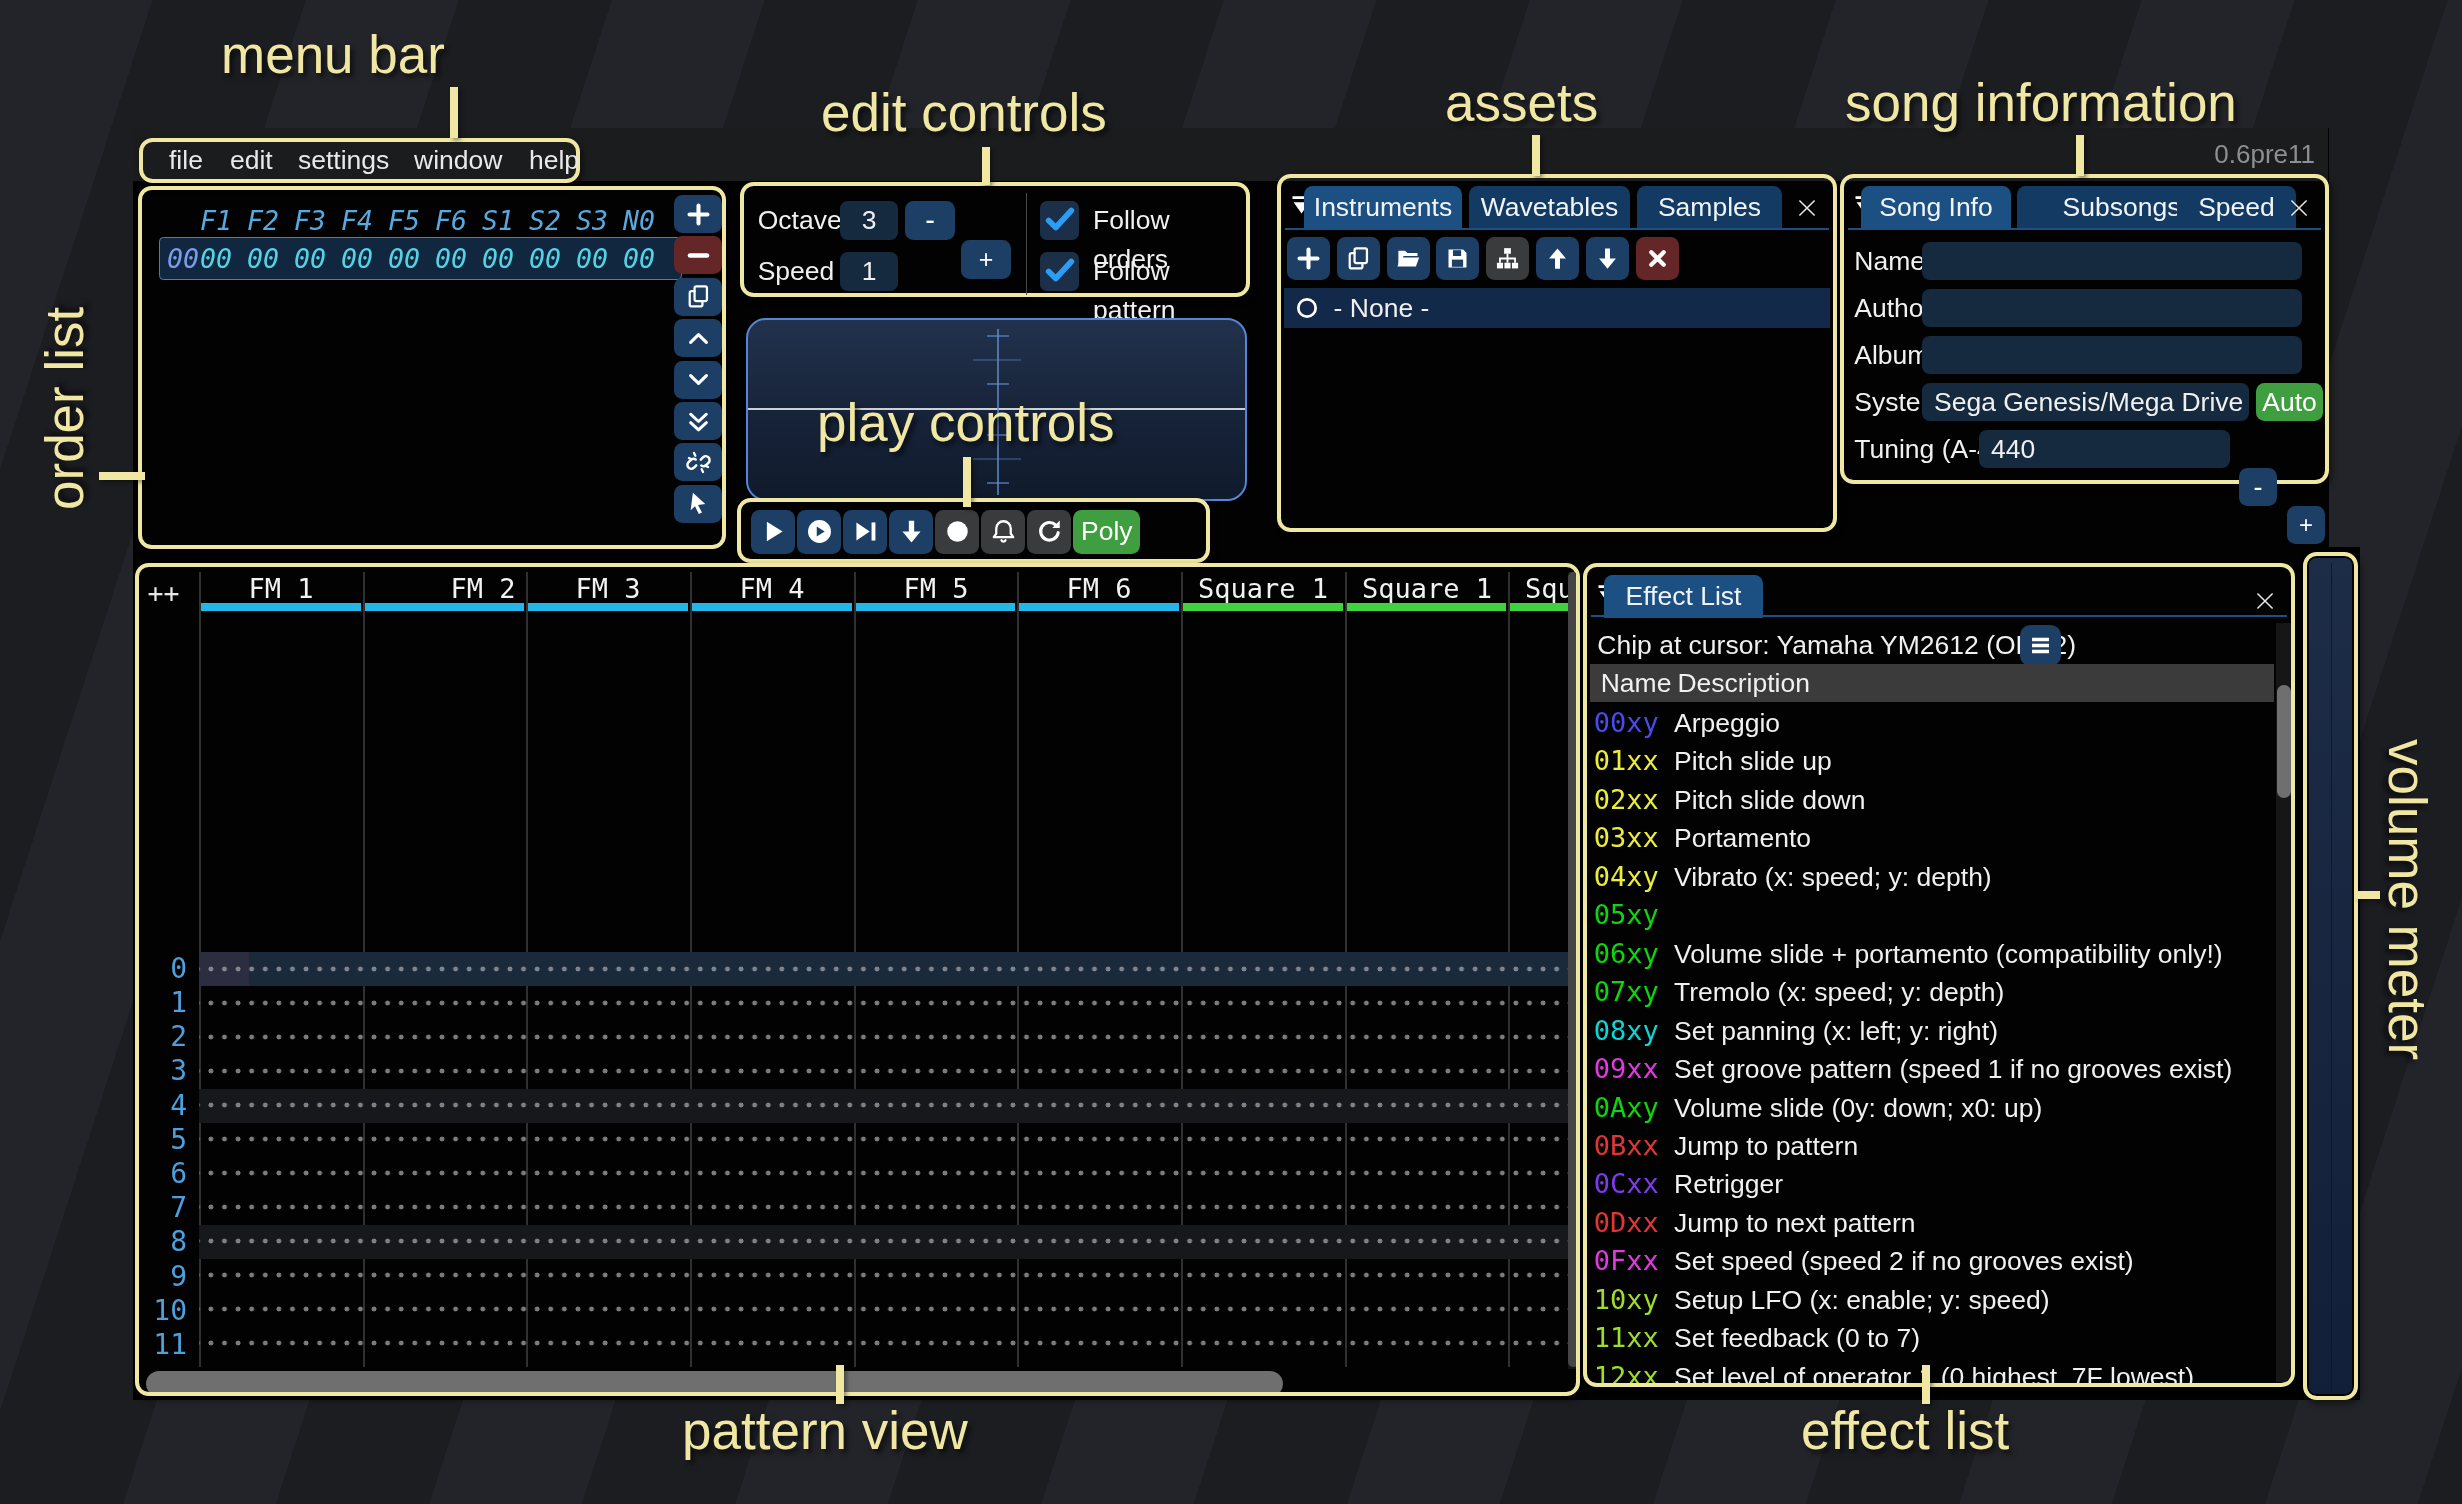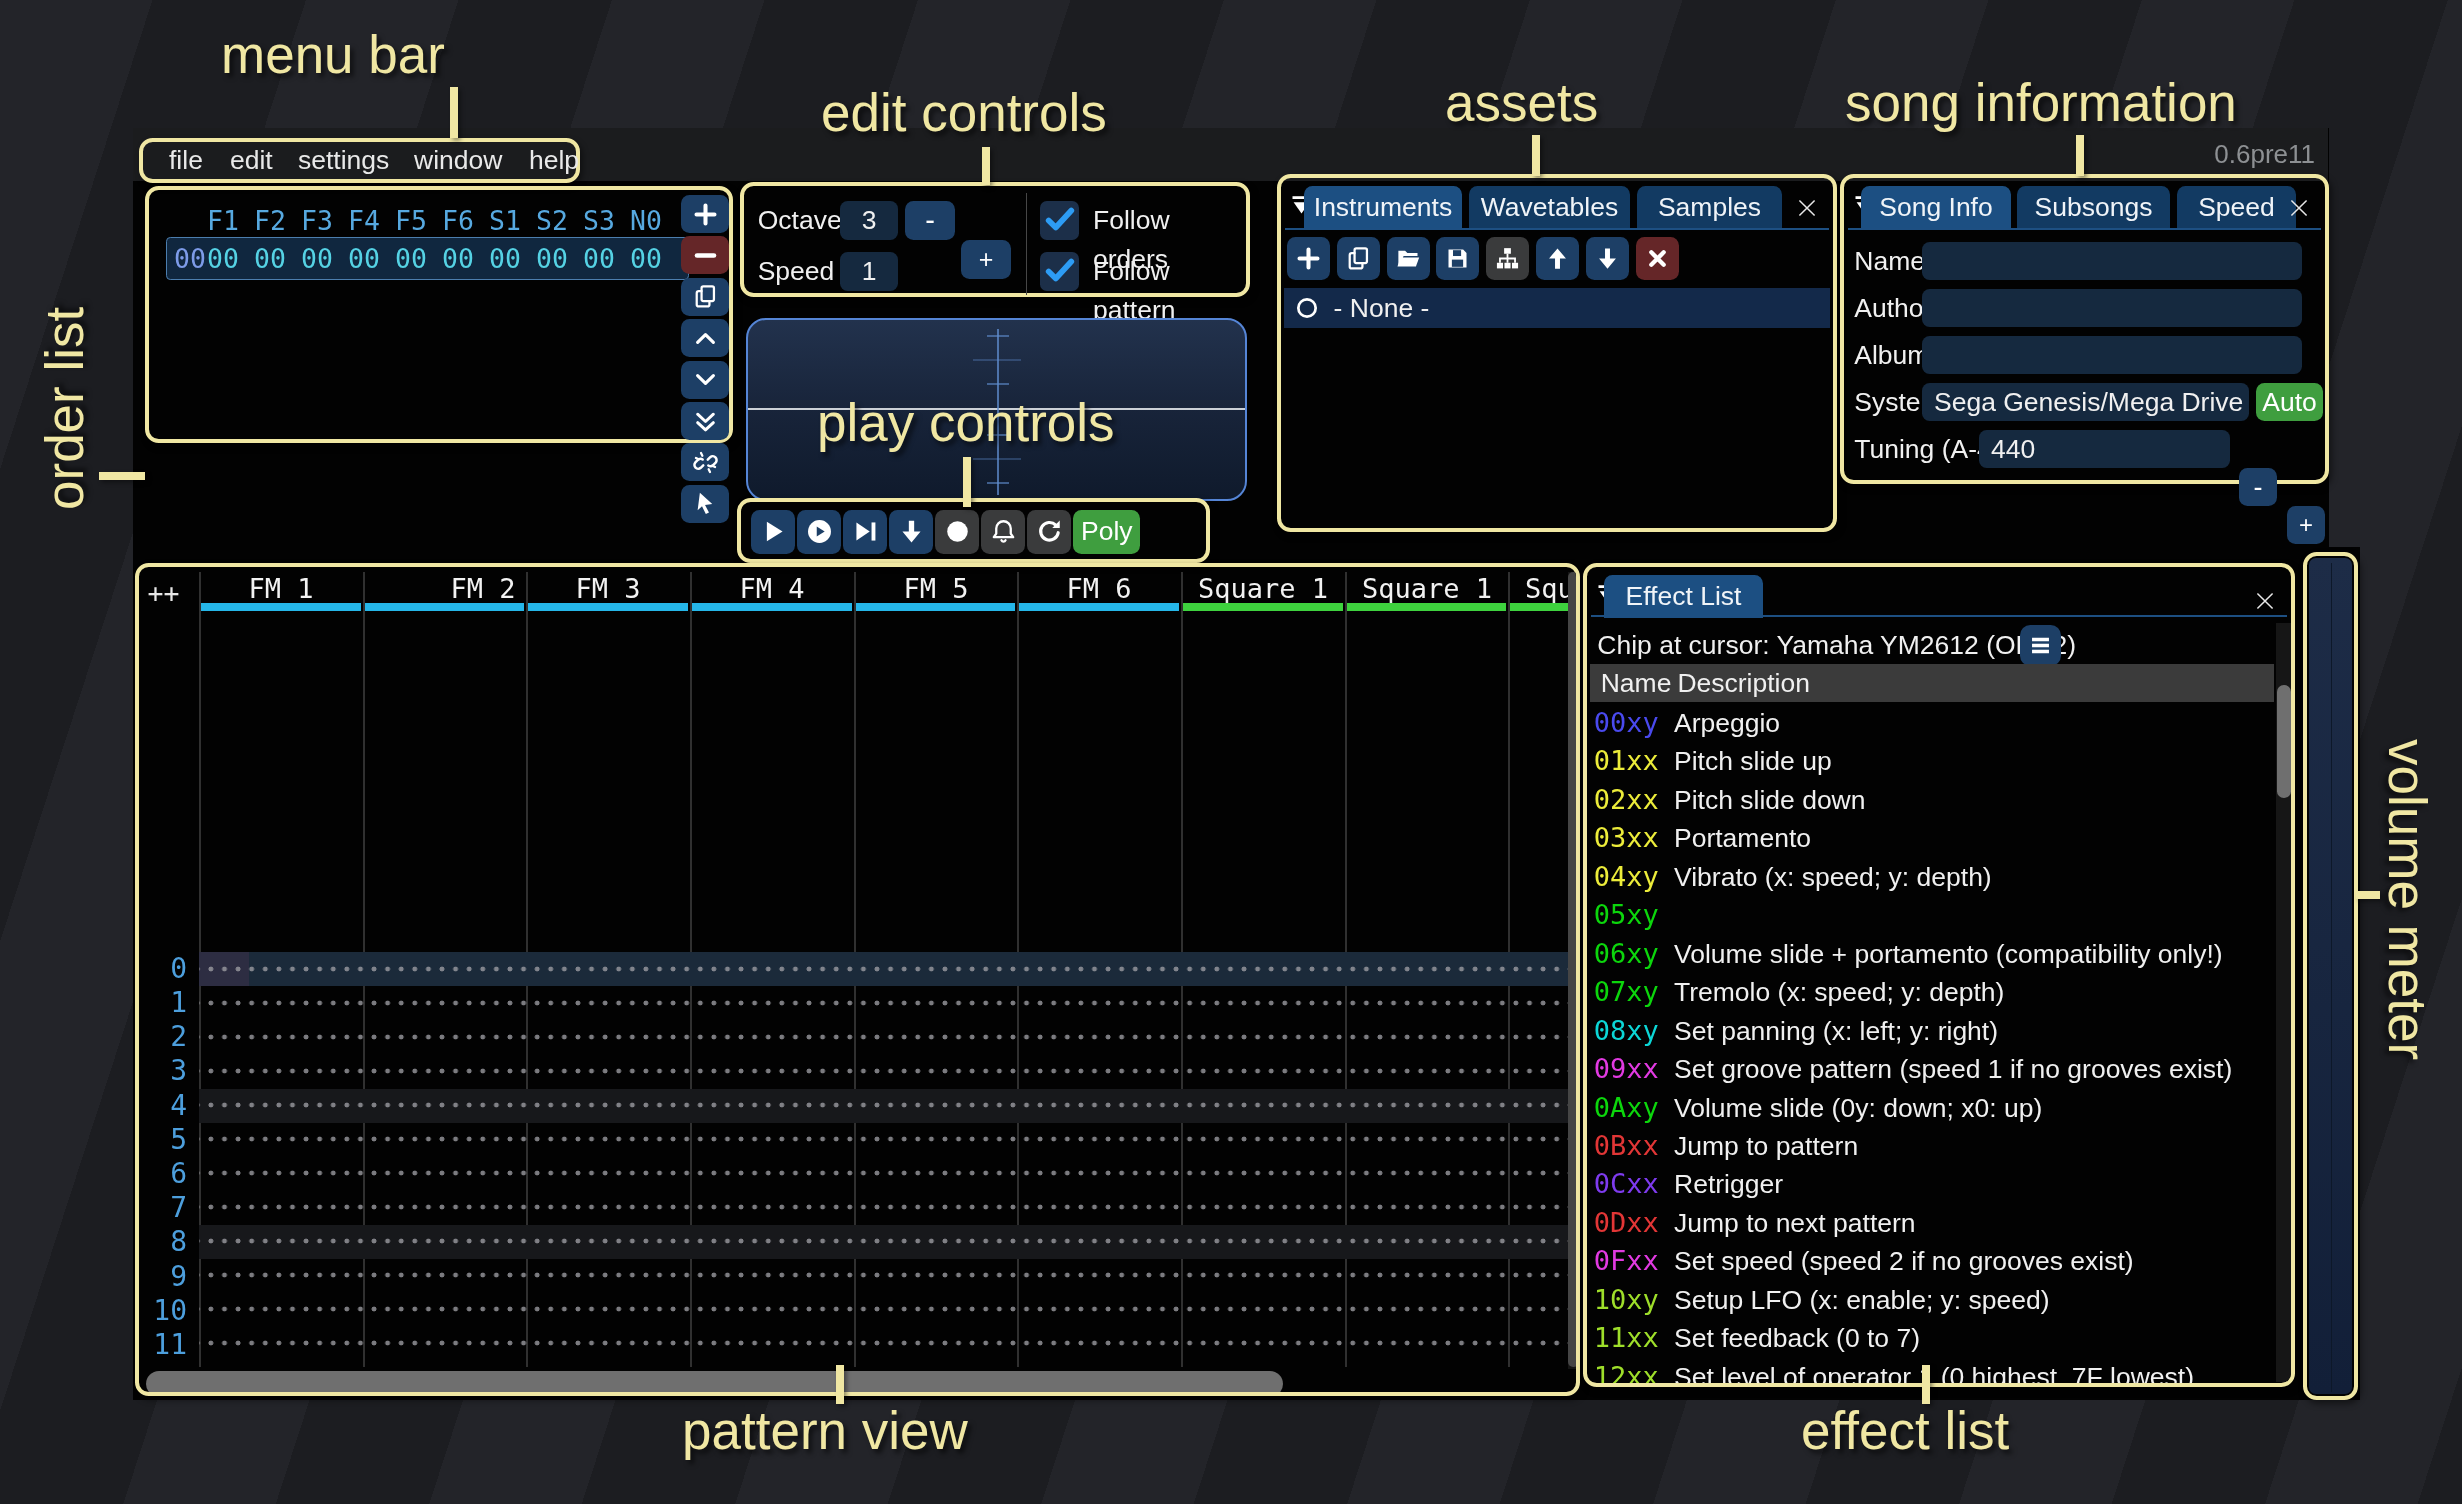--- a/index.html
+++ b/index.html
@@ -31,21 +31,21 @@
   .mono{font-family:"DejaVu Sans Mono",monospace;}
   .uitext{color:#f0f0f0;font-size:26.5px;}
   .inputbox{background:#15293f;border-radius:7.7px;box-sizing:border-box;color:#f0f0f0;
     font-size:26.5px;display:flex;align-items:center;}
   .tab{position:absolute;top:7.7px;height:43px;border-radius:8.5px 8.5px 0 0;display:flex;
     align-items:center;justify-content:center;color:#f0f4f8;font-size:26.5px;background:#123a62;}
   .tab.active{background:#1c4f82;}
   .checkbox{position:absolute;width:39px;height:39px;background:#1c2f49;border-radius:6.8px;
     display:flex;align-items:center;justify-content:center;}
   
-  #order-panel{left:145px;top:186px;width:588px;height:257px;}
+  #order-panel{left:138px;top:186px;width:588px;height:363px;font-style:italic;}
   #edit-panel{left:740px;top:182px;width:510px;height:115px;}
   #scope-box{position:absolute;left:746px;top:318px;width:501px;height:183px;
     border:2.6px solid #5585d6;border-radius:20px;box-sizing:border-box;
     background:linear-gradient(180deg,#22324d 0%,#18243a 49%,#0f1a2c 100%);}
   #play-box{left:737px;top:498px;width:473px;height:65px;}
   #assets-panel{left:1277px;top:174px;width:560px;height:358px;}
   #song-panel{left:1840px;top:174px;width:489px;height:310px;}
   #pattern-panel{left:135px;top:563px;width:1445px;height:833px;overflow:hidden;}
   #effect-panel{left:1583px;top:563px;width:712px;height:824px;overflow:hidden;}
   #meter-box{left:2303px;top:552px;width:55px;height:848px;}
@@ -392,21 +392,21 @@
 
   <div class="ann-box" id="song-panel">
     <div class="collapse-btn">
       <svg width="27" height="27" viewBox="0 0 24 24" fill="none" stroke="#fff">
           <path d="M4 5h16" stroke-width="2.5"></path>
           <path d="M5 9h14l-7 10z" fill="#fff" stroke="none"></path>
         </svg>
     </div>
     <div id="song-tabs">
         <div class="tab active" style="left: 17px; width: 150px;">Song Info</div>
-        <div class="tab" style="left: 173px; width: 153px;">Subsongs</div>
+        <div class="tab" style="left: 173px; width: 153px; padding-left: 28px;">Subsongs</div>
         <div class="tab" style="left: 333px; width: 119px;">Speed</div>
       </div>
     <div class="panel-close">
       <svg width="26" height="26" viewBox="0 0 24 24" fill="none" stroke="#e8e8e8">
           <path d="M5 5l14 14M19 5L5 19" stroke-width="1.4"></path>
         </svg>
     </div>
     <div class="tab-underline"></div>
     <div id="song-fields">
         <div class="abs uitext" style="left: 10.3px; top: 64px; height: 38px; line-height: 38px;">Name</div>

